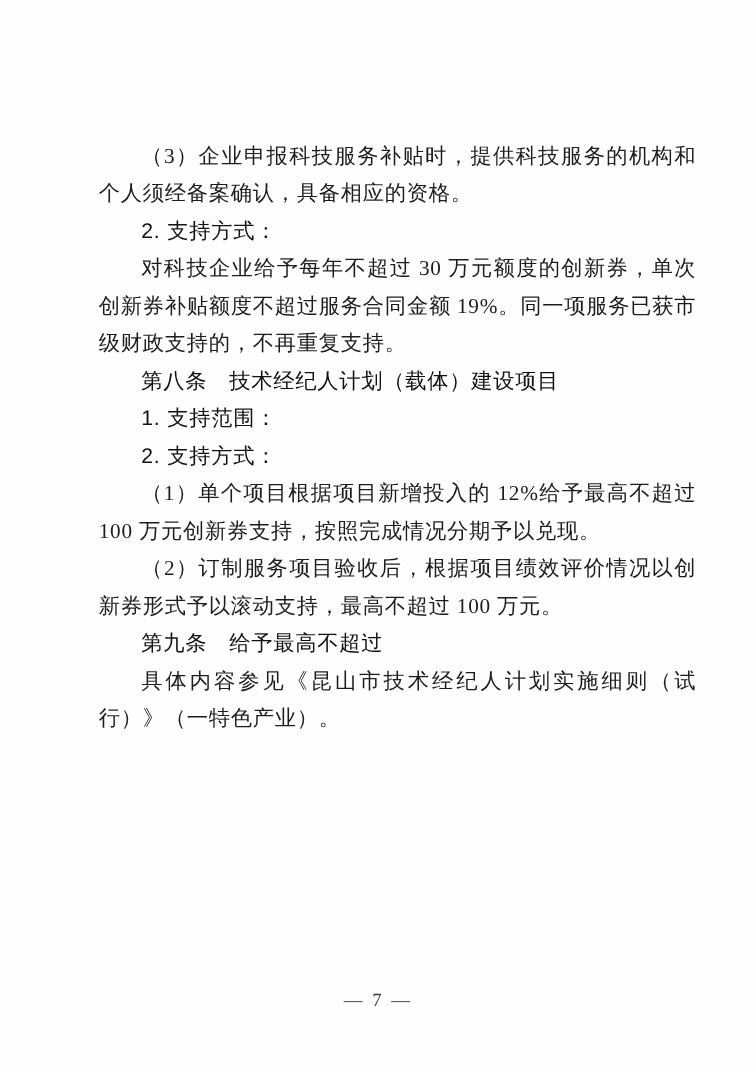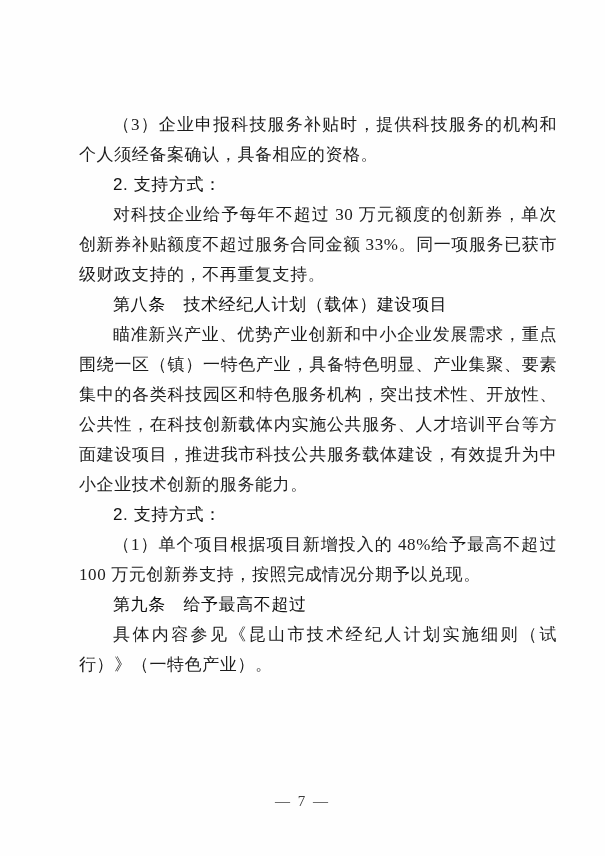--- a/index.html
+++ b/index.html
@@ -50,22 +50,23 @@
     font-family: "Liberation Serif", serif;
   }
 </style>
 </head>
 <body>
 
 <div class="page">
   <div class="text-block">
     <p class="body">（3）企业申报科技服务补贴时，提供科技服务的机构和个人须经备案确认，具备相应的资格。</p>
     <p class="subheading">2. 支持方式：</p>
-    <p class="body">对科技企业给予每年不超过 30 万元额度的创新券，单次创新券补贴额度不超过服务合同金额 33%。同一项服务已获市级财政支持的，不再重复支持。</p>
+    <p class="body">对科技企业给予每年不超过 30 万元额度的创新券，单次创新券补贴额度不超过服务合同金额 19%。同一项服务已获市级财政支持的，不再重复支持。</p>
     <p class="heading">第八条　技术经纪人计划（载体）建设项目</p>
-    <p class="body">瞄准新兴产业、优势产业创新和中小企业发展需求，重点围绕一区（镇）一特色产业，具备特色明显、产业集聚、要素集中的各类科技园区和特色服务机构，突出技术性、开放性、公共性，在科技创新载体内实施公共服务、人才培训平台等方面建设项目，推进我市科技公共服务载体建设，有效提升为中小企业技术创新的服务能力。</p>
+    <p class="subheading">1. 支持范围：</p>
     <p class="subheading">2. 支持方式：</p>
-    <p class="body">（1）单个项目根据项目新增投入的 48%给予最高不超过 100 万元创新券支持，按照完成情况分期予以兑现。</p>
+    <p class="body">（1）单个项目根据项目新增投入的 12%给予最高不超过 100 万元创新券支持，按照完成情况分期予以兑现。</p>
+    <p class="body">（2）订制服务项目验收后，根据项目绩效评价情况以创新券形式予以滚动支持，最高不超过 100 万元。</p>
     <p class="heading">第九条　给予最高不超过</p>
     <p class="body">具体内容参见《昆山市技术经纪人计划实施细则（试行）》（一特色产业）。</p>
   </div>
   <div class="footer">— 7 —</div>
 </div>
 
 </body></html>

